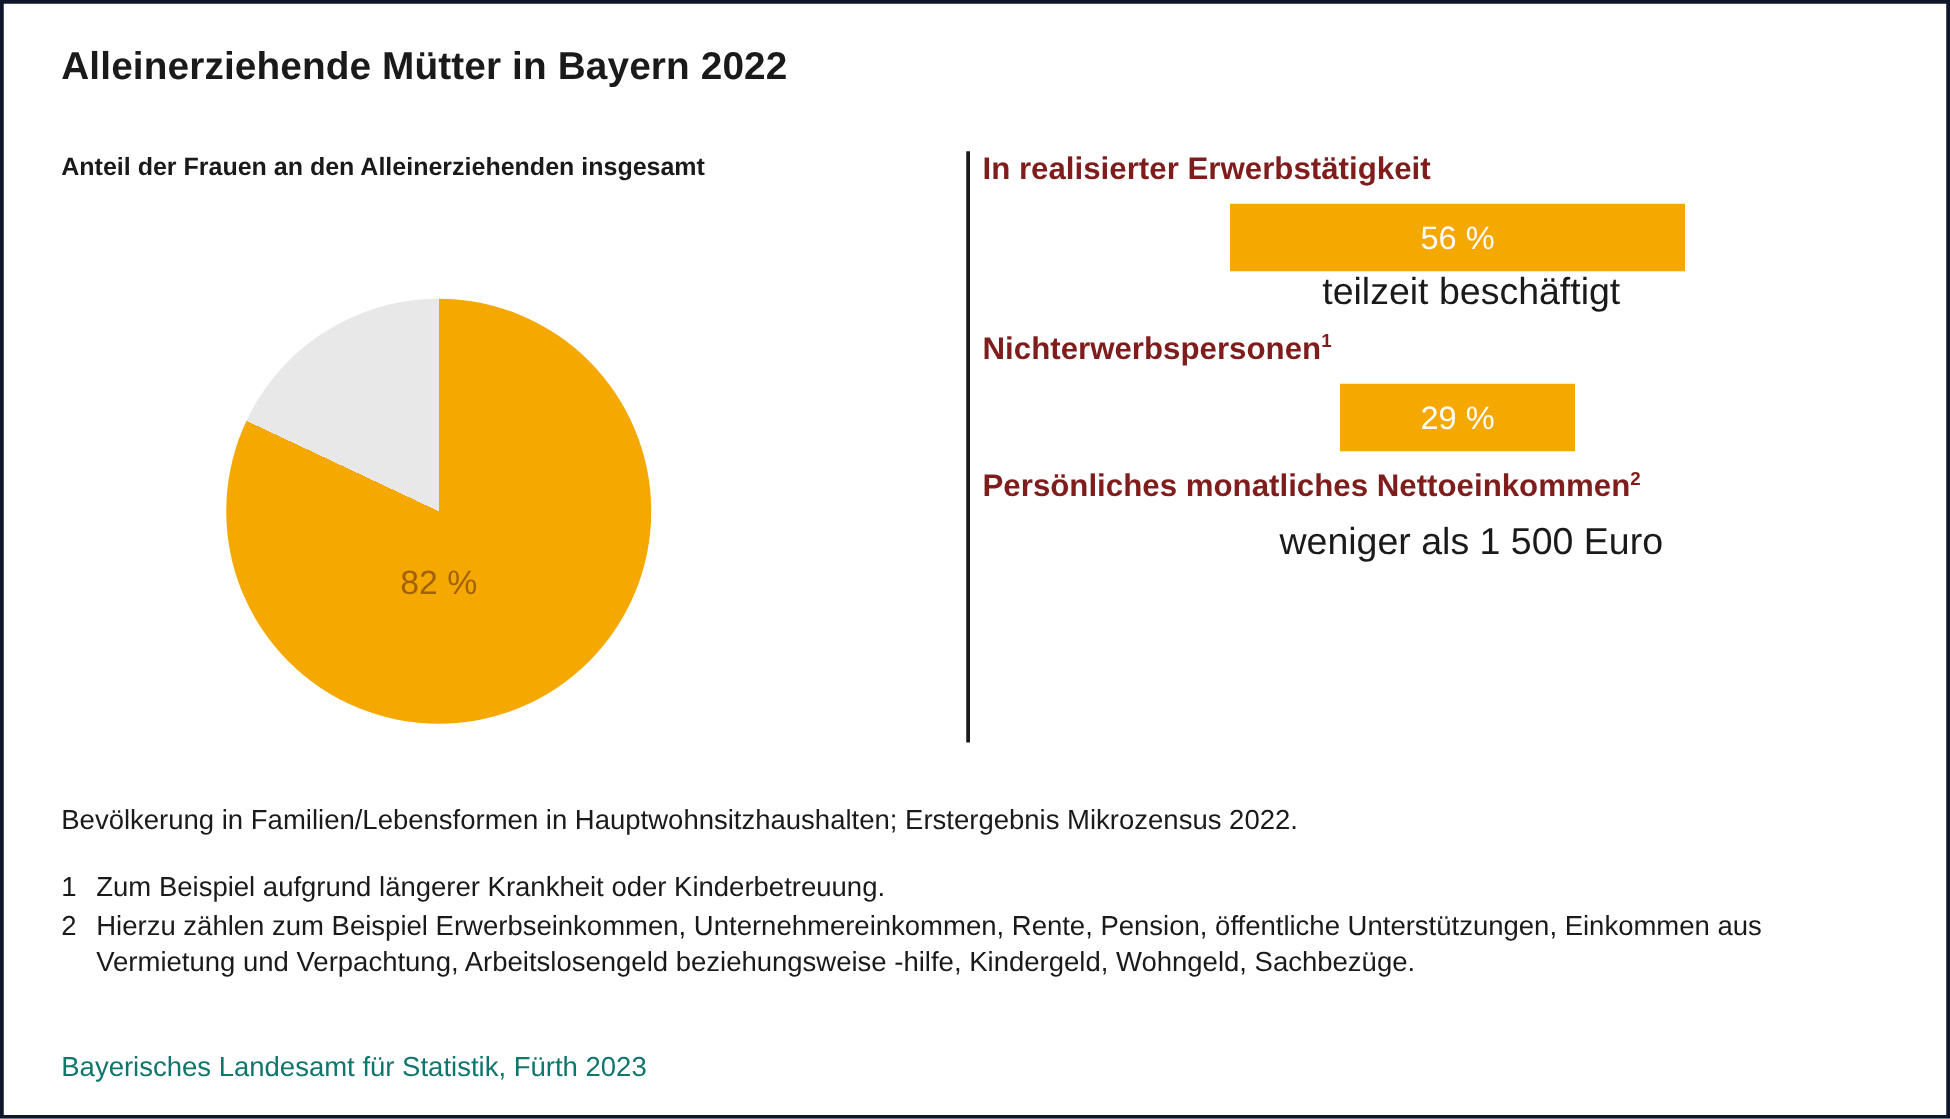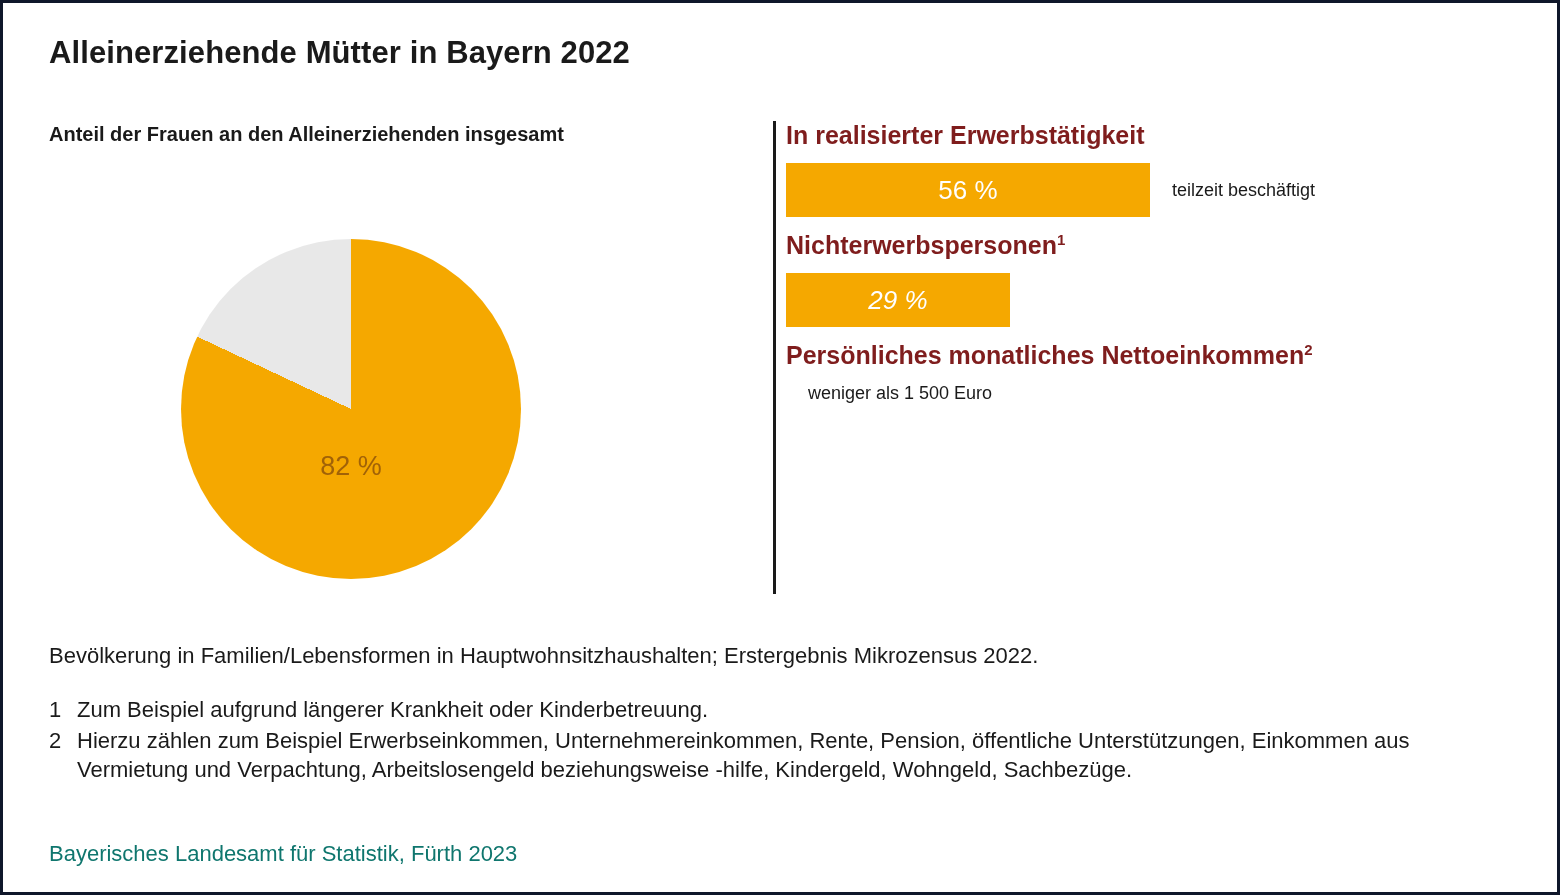--- a/index.html
+++ b/index.html
@@ -99,35 +99,36 @@
   }
   .bar-heading sup {
     font-size: 15px;
     font-weight: bold;
     vertical-align: super;
     line-height: 0;
   }
   .bar-row {
     display: flex;
     align-items: center;
+    flex-direction: column;
   }
   .bar {
     height: 54px;
     background: #F5A800;
     display: flex;
     align-items: center;
     justify-content: center;
     box-sizing: border-box;
   }
   .bar-value {
     font-size: 26px;
     color: #ffffff;
   }
   .bar-note {
-    font-size: 18px;
+    font-size: 30px;
     color: #1a1a1a;
     margin-left: 22px;
     white-space: nowrap;
   }
 
   
   .source-line {
     position: absolute;
     left: 46px;
     top: 640px;
@@ -187,21 +188,21 @@
         <div class="bar" style="width:364px;">
           <span class="bar-value">56 %</span>
         </div>
         <div class="bar-note">teilzeit beschäftigt</div>
       </div>
     </div>
 
     <div class="bar-block">
       <div class="bar-heading"><span>Nichterwerbspersonen</span><sup>1</sup></div>
       <div class="bar-row">
-        <div class="bar" style="width:224px;font-style:italic;">
+        <div class="bar" style="width:188px;">
           <span class="bar-value">29 %</span>
         </div>
         <div class="bar-note"></div>
       </div>
     </div>
 
     <div class="bar-block">
       <div class="bar-heading"><span>Persönliches monatliches Nettoeinkommen</span><sup>2</sup></div>
       <div class="bar-row">
         <div class="bar-note">weniger als 1 500 Euro</div>

